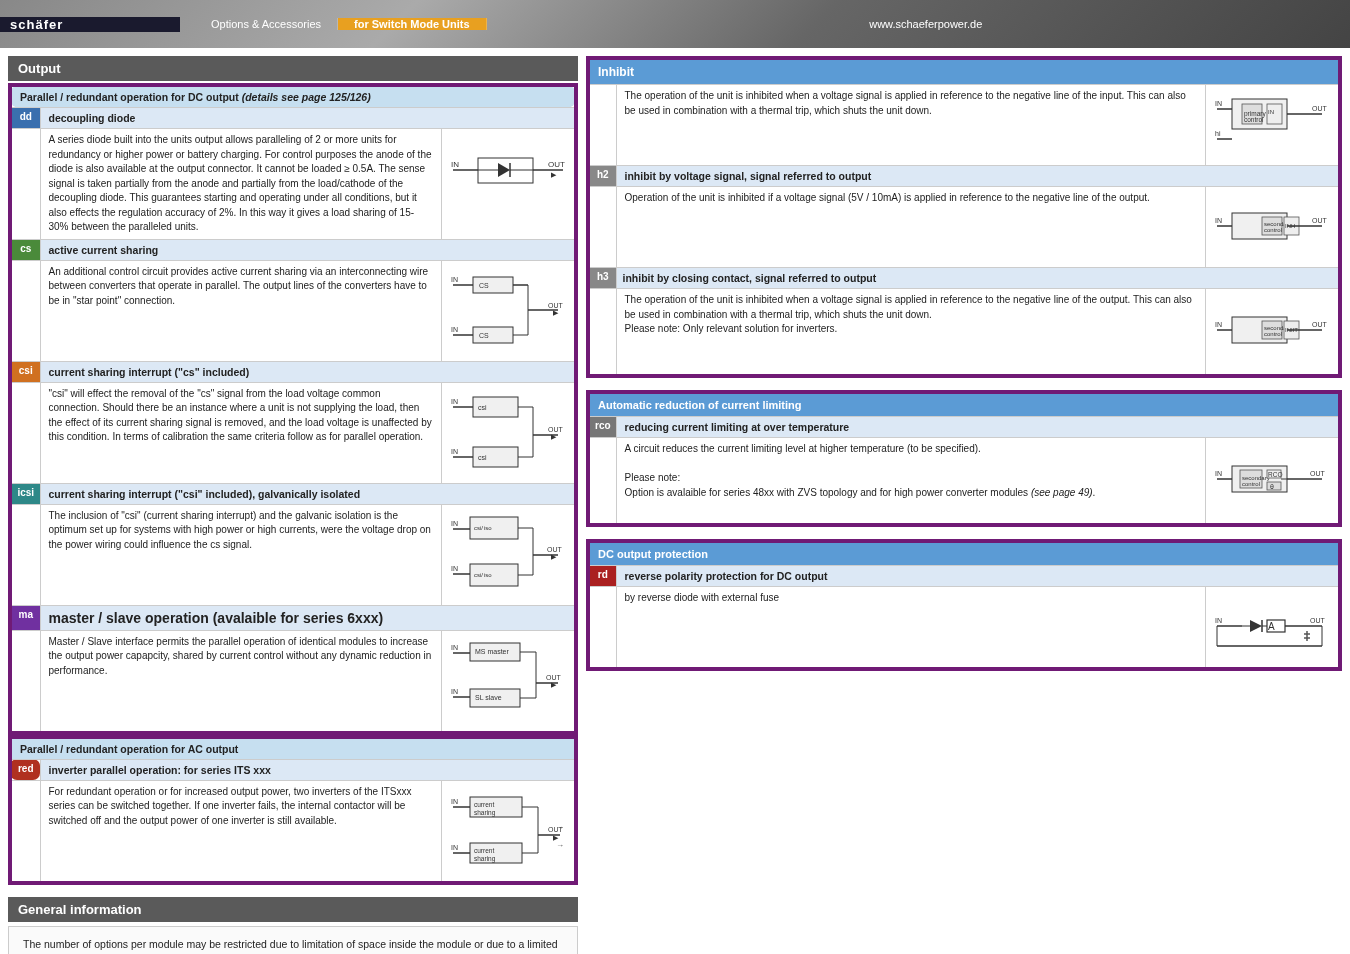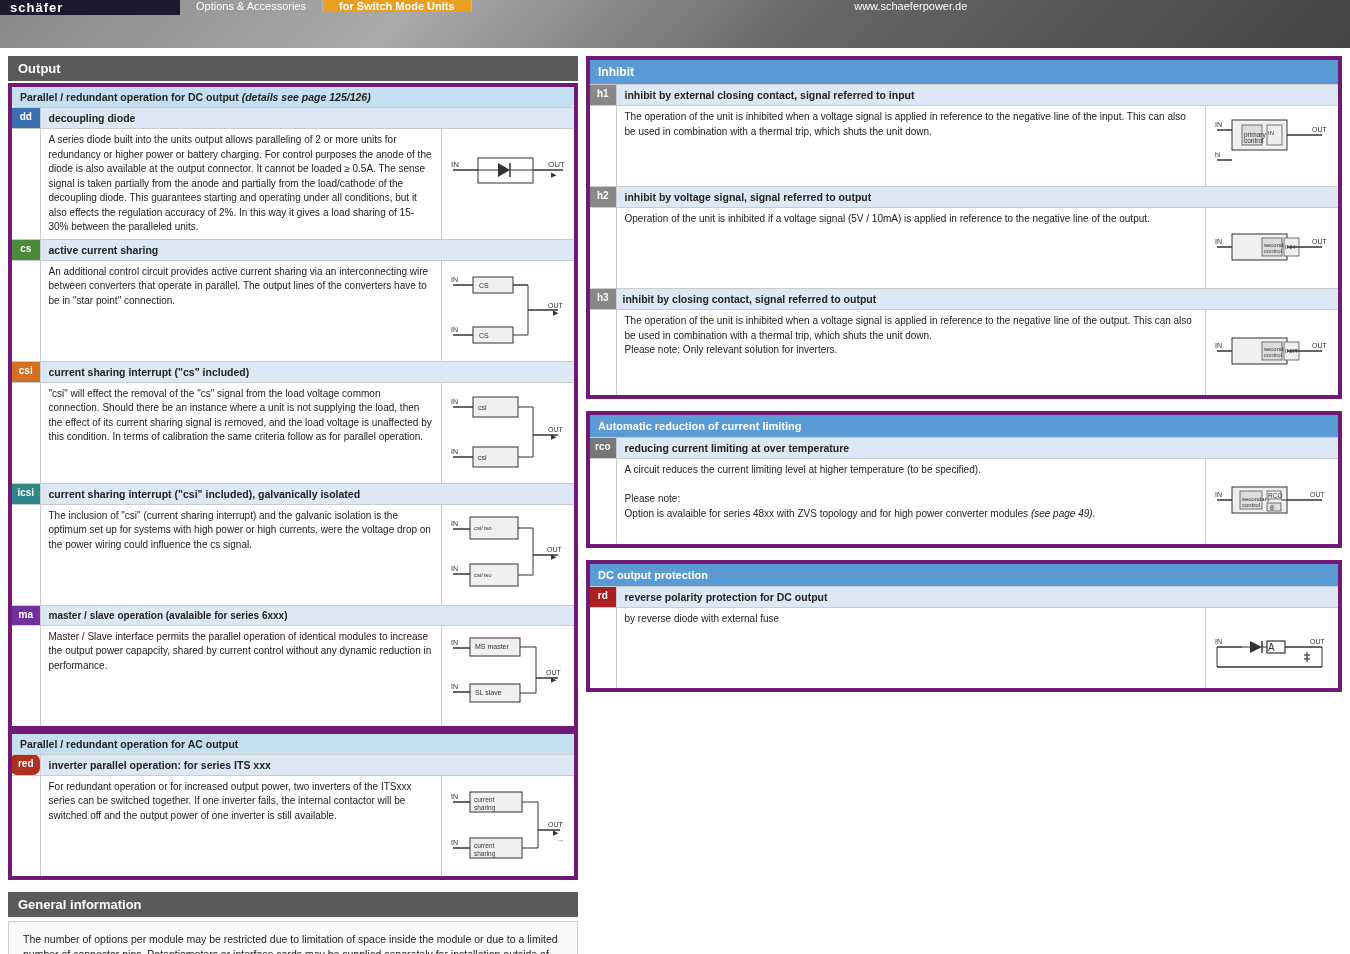--- a/index.html
+++ b/index.html
@@ -10,22 +10,23 @@
       color: #222;
       width: 1350px;
       min-height: 954px;
     }
 
     
     .header {
       background: linear-gradient(135deg, #888 0%, #aaa 30%, #666 60%, #444 100%);
       height: 48px;
       display: flex;
-      align-items: flex-start;
+      align-items: center;
       position: relative;
+      gap: 15px;
     }
     .header-logo-area {
       background: #1a1a2e;
       width: 180px;
       display: flex;
       align-items: center;
       padding: 0 10px;
     }
     .header-nav {
       display: flex;
@@ -249,21 +250,21 @@
               <text x="26" y="68" font-size="6" fill="#333">csi/</text>
               <text x="36" y="68" font-size="6" fill="#333">iso</text>
               <line x1="70" y1="66" x2="85" y2="66" stroke="#333" stroke-width="1"></line>
               <line x1="85" y1="66" x2="85" y2="46" stroke="#333" stroke-width="1"></line>
             </svg>
           </td>
         </tr>
 
         <tr>
           <td style="background:#7030a0; color:#fff; font-weight:bold; text-align:center; padding:3px 5px; font-size:10px; width:30px; vertical-align:top;">ma</td>
-          <td colspan="2" style="background:#dce8f5; font-weight:bold; font-size:10px; padding:4px 8px;">master / slave operation (avalaible for series 6xxx)</td>
+          <td colspan="2" style="background:#dce8f5; font-weight:bold; font-size:14px; padding:4px 8px;">master / slave operation (avalaible for series 6xxx)</td>
         </tr>
         <tr>
           <td></td>
           <td class="desc-cell">Master / Slave interface permits the parallel operation of identical modules to increase the output power capapcity, shared by current control without any dynamic reduction in performance.</td>
           <td class="img-cell">
             <svg width="120" height="90" viewBox="0 0 120 90">
               <line x1="5" y1="18" x2="22" y2="18" stroke="#333" stroke-width="1.5"></line>
               <text x="3" y="15" font-size="7" fill="#333">IN</text>
               <rect x="22" y="8" width="50" height="18" fill="#f0f0f0" stroke="#333" stroke-width="1"></rect>
               <text x="27" y="19" font-size="7" fill="#333">MS master</text>
@@ -338,24 +339,20 @@
     <div class="section-wrapper">
       <table class="main-table">
         <tbody>
             <tr>
           <td colspan="3" style="background:#5b9bd5; color:#fff; font-weight:bold; font-size:12px; padding:5px 8px;">
             <span>Inhibit</span>
           </td>
         </tr>
 
         <tr>
-          <td style="background:#888; color:#fff; font-weight:bold; text-align:center; padding:3px 5px; font-size:10px; width:28px; vertical-align:top;">h1</td>
-          <td colspan="2" style="background:#dce8f5; font-weight:bold; font-size:10.5px; padding:4px 8px;">inhibit by external closing contact, signal referred to input</td>
-        </tr>
-        <tr>
           <td></td>
           <td class="desc-cell">The operation of the unit is inhibited when a voltage signal is applied in reference to the negative line of the input. This can also be used in combination with a thermal trip, which shuts the unit down.</td>
           <td class="img-cell">
             <svg width="120" height="70" viewBox="0 0 120 70">
               <line x1="5" y1="20" x2="20" y2="20" stroke="#333" stroke-width="1.5"></line>
               <text x="3" y="17" font-size="7" fill="#333">IN</text>
               <rect x="20" y="10" width="55" height="30" fill="#f0f0f0" stroke="#333" stroke-width="1"></rect>
               <rect x="30" y="15" width="20" height="20" fill="#ddd" stroke="#555" stroke-width="0.8"></rect>
               <text x="32" y="27" font-size="6.5" fill="#333">primary</text>
               <text x="32" y="33" font-size="6.5" fill="#333">control</text>

